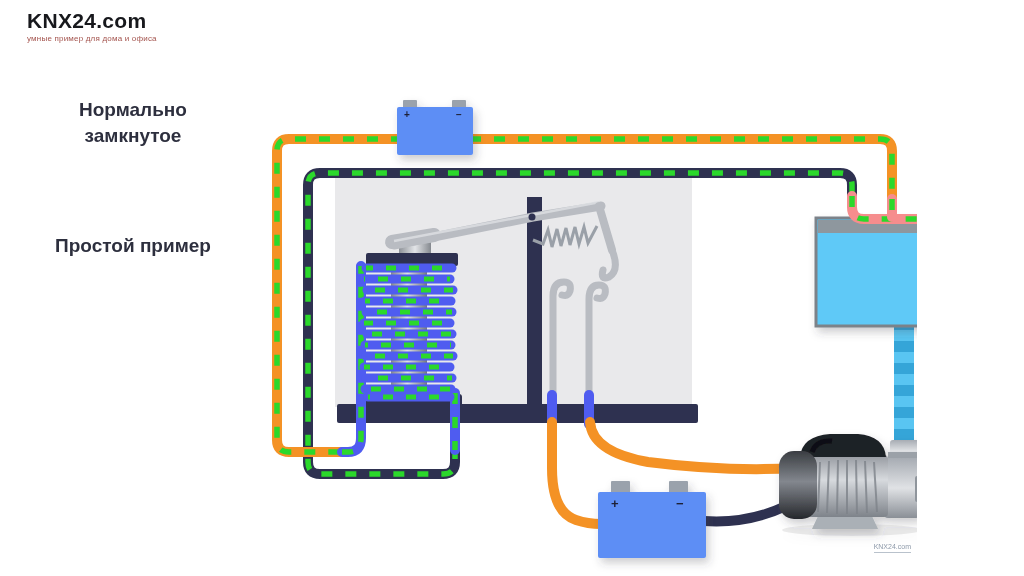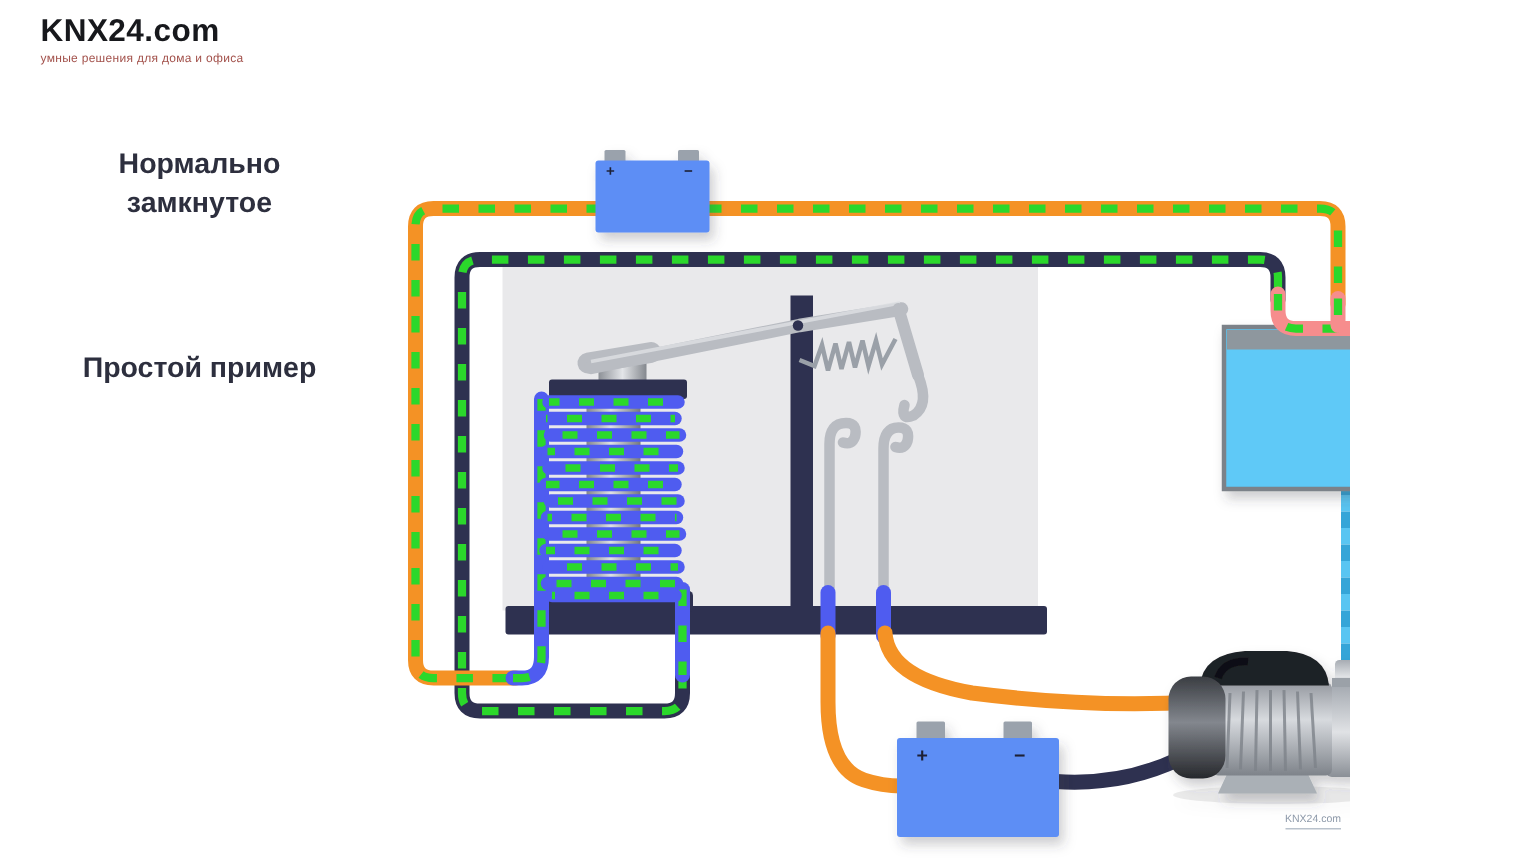--- a/index.html
+++ b/index.html
@@ -1,17 +1,17 @@
 <!DOCTYPE html>
 <html style="--orange: #f49225; --navy: #2e3150; --blue: #4f5cf0; --green: #2bd82b; --pink: #f68d8d; --battery: #5d8ef5; --terminal: #9aa2ac; --tank: #5ec9f7; --tank_band: #8e979e; --tank_border: #7b8289; --pipe_light: #59c5f2; --pipe_dark: #35a5d8; --float_red: #fb4b4b; --panel: #e9e9eb; --metal: #b9bcc2; --title_ink: #2d2f3e; --tagline: #a3524c;"><head>
 <meta charset="utf-8">
 <style>
   html,body{margin:0;padding:0;background:#ffffff;}
   .stage{position:relative;width:900px;height:576px;background:#fff;overflow:hidden;
-         font-family:"Liberation Sans", sans-serif;}
+         font-family:"Liberation Sans", sans-serif;padding-left:17px;}
   .abs{position:absolute;}
   .logo-name{font-size:21px;font-weight:800;color:#17181c;letter-spacing:0.3px;}
   .logo-tag{font-size:8px;color:var(--tagline,#a3524c);margin-top:1px;letter-spacing:0.2px;}
   .main-title{left:0;right:0;top:21px;text-align:center;font-size:45px;font-weight:800;
               color:var(--title_ink,#2d2f3e);letter-spacing:0.5px;-webkit-text-stroke:1.2px var(--title_ink,#2d2f3e);}
   .side-label{width:200px;text-align:center;font-size:19px;font-weight:700;color:var(--title_ink,#2d2f3e);line-height:1.35;}
   .lbl-mode{left:33px;top:97px;}
   .lbl-example{left:33px;top:233px;}
   .batt-sign{font-size:12px;font-weight:700;color:#1d2035;line-height:1;}
   .watermark{right:6px;top:543px;font-size:7px;color:#8c98a8;border-bottom:1px solid #b9c2cc;
@@ -26,21 +26,21 @@
   svg .dash6{fill:none;stroke:var(--green,#2bd82b);stroke-width:5;stroke-dasharray:10 13;}
   svg .metal{stroke:var(--metal,#b9bcc2);fill:none;stroke-linecap:round;stroke-linejoin:round;}
 </style>
 </head>
 <body>
 
 <div class="stage">
 
   <div class="abs" style="left:27px;top:9px;">
     <div class="logo-name">KNX24.com</div>
-    <div class="logo-tag">умные решения для дома и офиса</div>
+    <div class="logo-tag">умные пример для дома и офиса</div>
   </div>
 
   <div class="abs side-label lbl-example">Простой пример</div>
   <div class="abs side-label lbl-mode">Нормально замкнутое</div>
 
   <svg class="abs" style="left:0;top:0;" width="1024" height="576" viewBox="0 0 1024 576">
     <defs>
       <filter id="soft" x="-20%" y="-20%" width="150%" height="160%">
         <feDropShadow dx="3" dy="5" stdDeviation="4" flood-color="#3a3f4a" flood-opacity="0.25"></feDropShadow>
       </filter>

